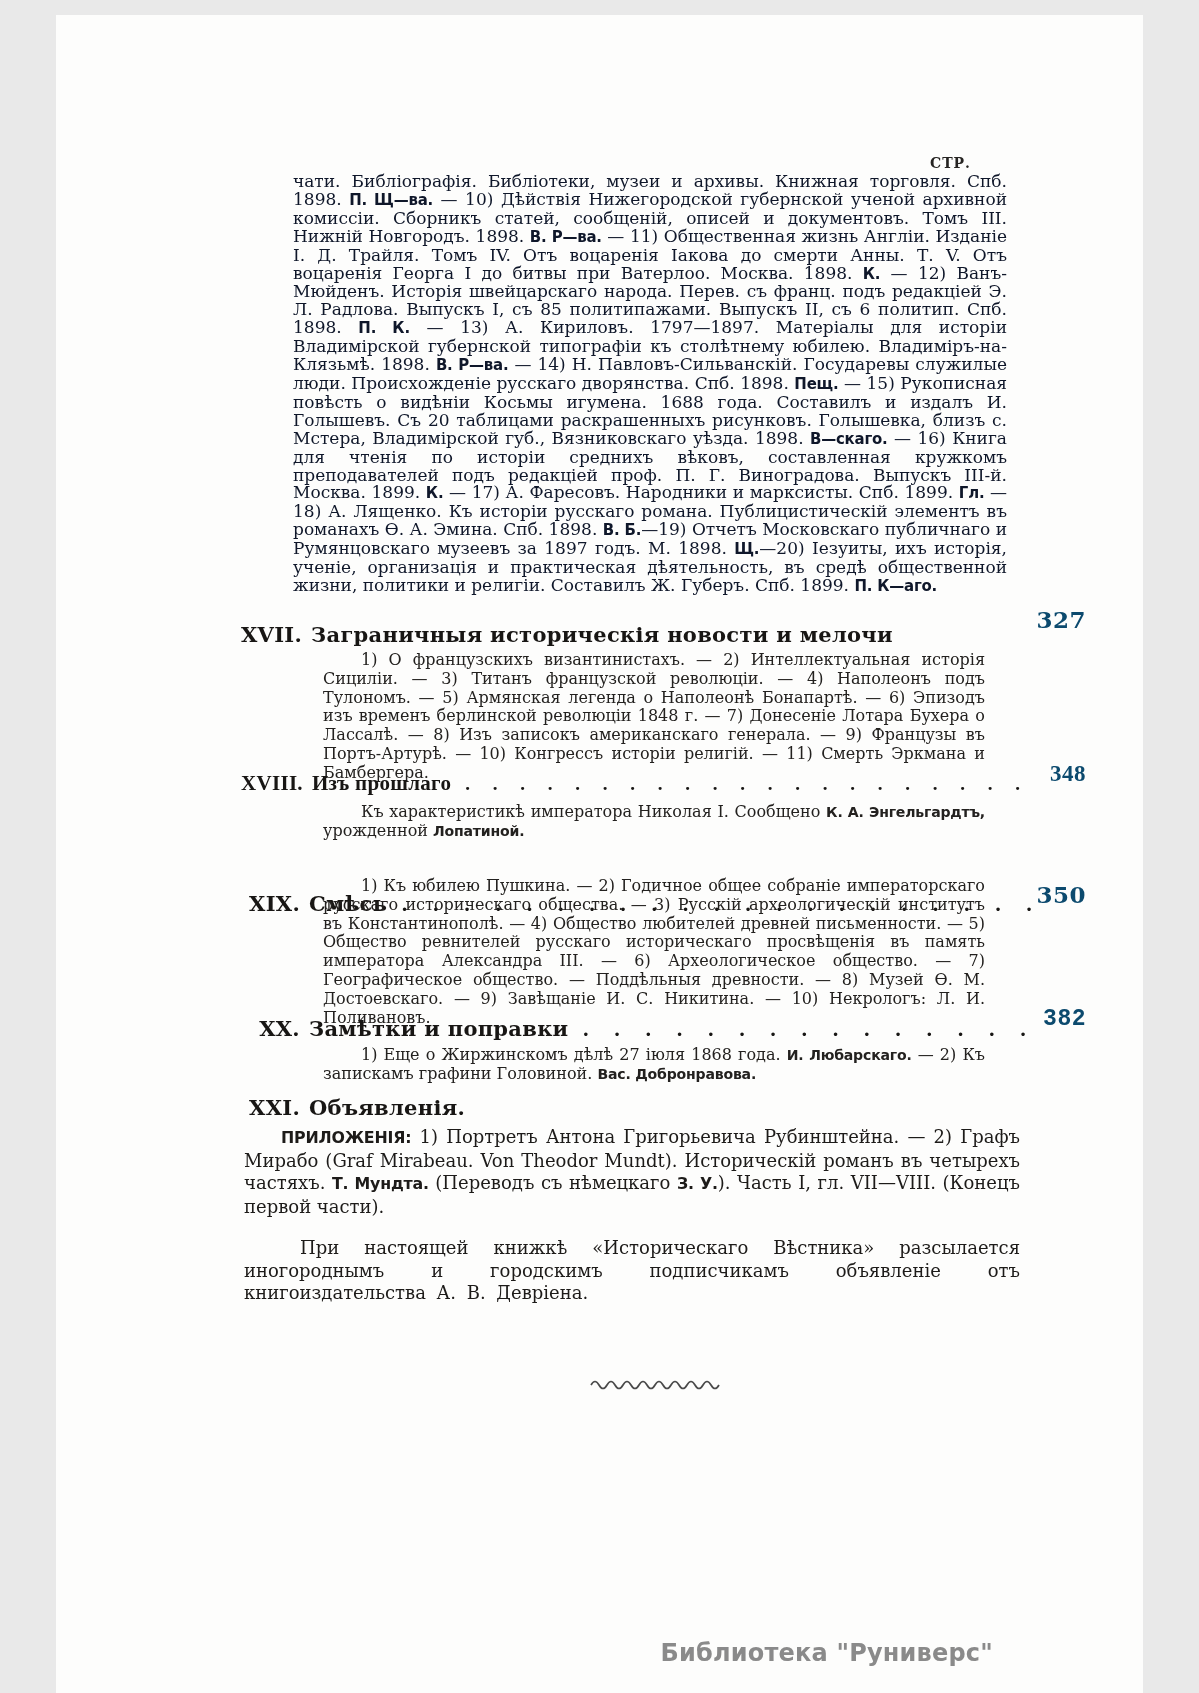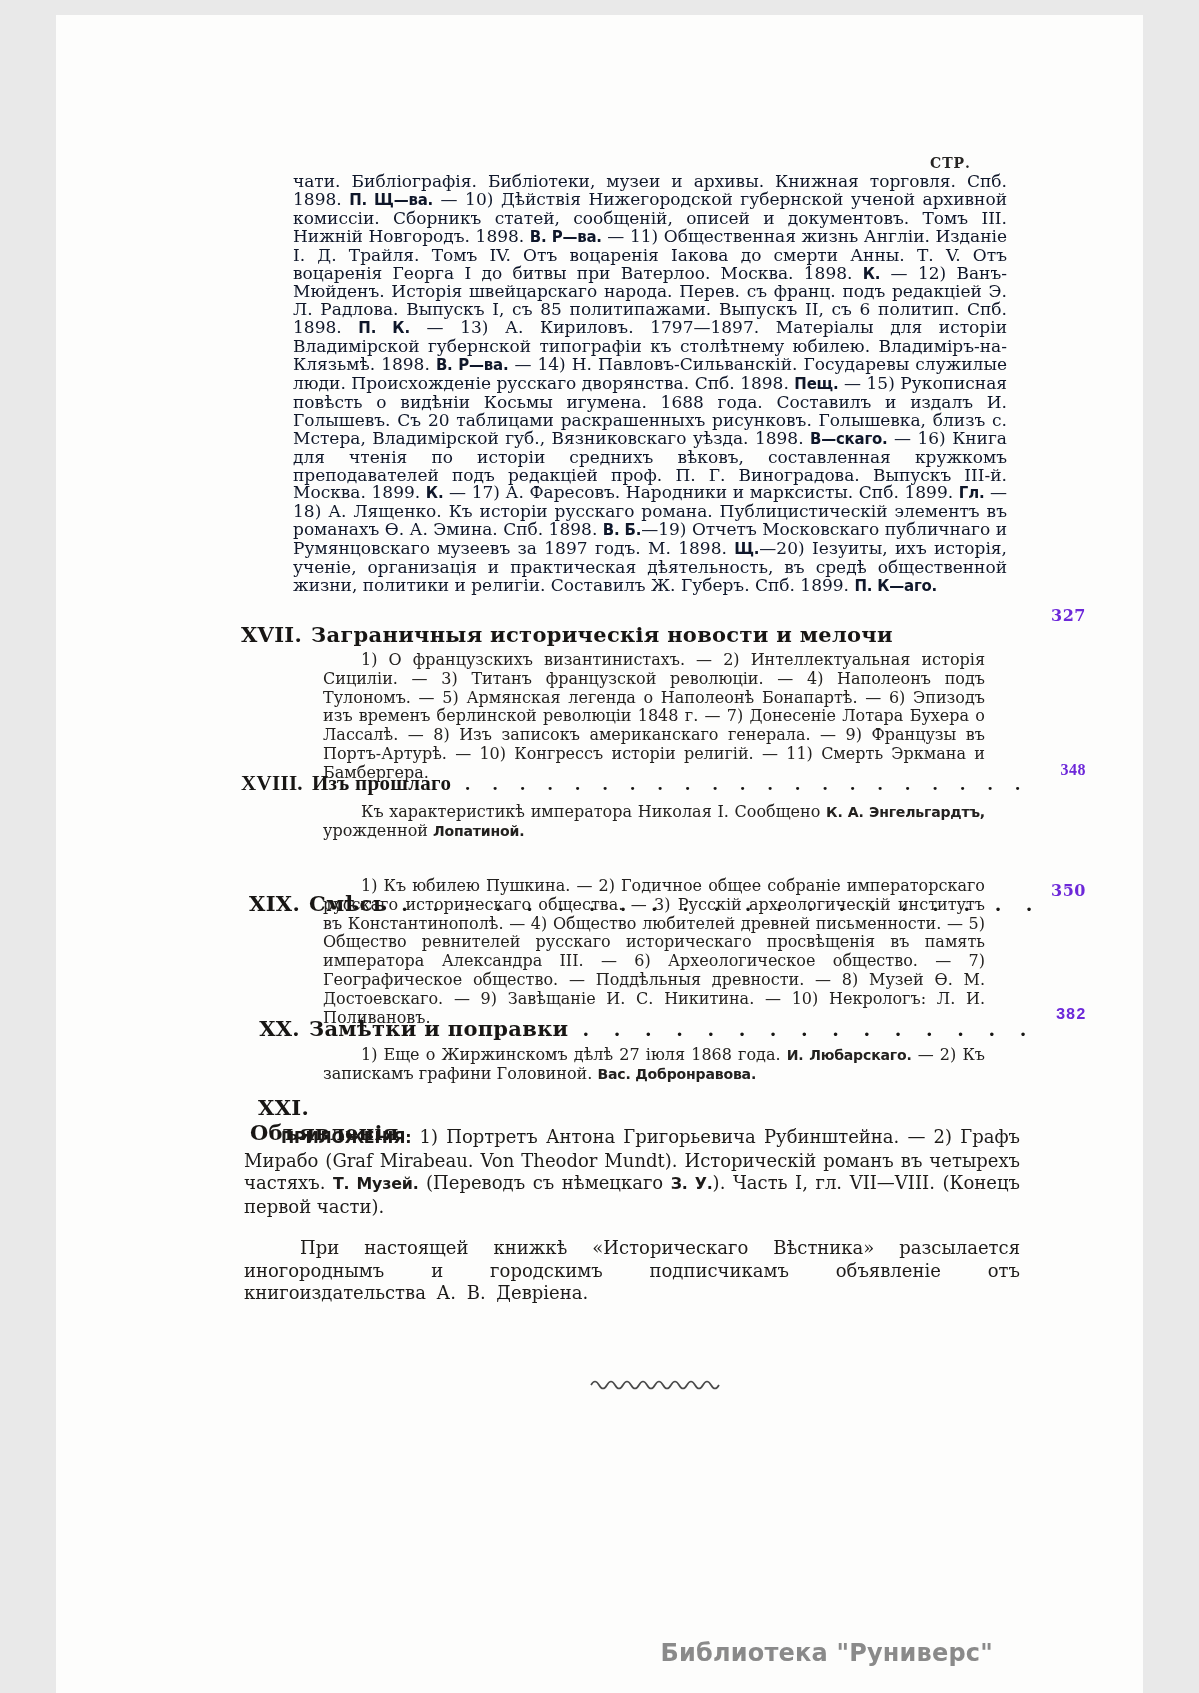--- a/index.html
+++ b/index.html
@@ -44,22 +44,22 @@
   .sec-num{min-width:59px;text-align:right;}
   .sec-title{margin-left:9px;}
   .leader{
     flex:1;overflow:hidden;white-space:nowrap;
     padding-left:14px;margin-right:52px;
     letter-spacing:9px;font-weight:bold;font-size:19px;
   }
   .leader::after{content:". . . . . . . . . . . . . . . . . . . . . . . . . . . . . . . . . . . .";}
   .page-num{
     position:absolute;right:0;
-    font-size:16px;font-weight:bold;letter-spacing:0.5px;
-    color:#6d28d9;
+    font-size:23px;font-weight:bold;letter-spacing:0.5px;
+    color:#0c4a6e;
   }
   
   .summary{
     left:267px;width:662px;
     font-size:16px;line-height:18.8px;
     text-align:justify;text-indent:38px;
     color:#23211f;
   }
   
   .bottom-par{
@@ -113,26 +113,26 @@
   <div class="abs summary" style="top:862px;"><span>1) Къ юбилею Пушкина. — 2) Годичное общее собраніе императорскаго русскаго историческаго общества. — 3) Русскій археологическій институтъ въ Константинополѣ. — 4) Общество любителей древней письменности. — 5) Общество ревнителей русскаго историческаго просвѣщенія въ память императора Александра III. — 6) Археологическое общество. — 7) Географическое общество. — Поддѣльныя древности. — 8) Музей Ѳ. М. Достоевскаго. — 9) Завѣщаніе И. С. Никитина. — 10) Некрологъ: Л. И. Поливановъ.</span></div>
 
   <div class="abs sec-row" style="top:1001px;">
     <span class="sec-num">XX.</span>
     <span class="sec-title">Замѣтки и поправки</span>
     <span class="leader"></span>
     <span class="page-num" style="top:-10px;font-family:Liberation Mono, monospace;">382</span>
   </div>
   <div class="abs summary" style="top:1031px;"><span>1) Еще о Жиржинскомъ дѣлѣ 27 іюля 1868 года. </span><span class="b">И. Любарскаго.</span><span> — 2) Къ запискамъ графини Головиной. </span><span class="b">Вас. Добронравова.</span></div>
 
-  <div class="abs sec-row" style="top:1080px;flex-direction:column;">
+  <div class="abs sec-row" style="top:1080px;">
     <span class="sec-num">XXI.</span>
     <span class="sec-title">Объявленія.</span>
   </div>
 
-  <div class="abs bottom-par appendix"><span class="b">ПРИЛОЖЕНІЯ:</span><span> 1) Портретъ Антона Григорьевича Рубинштейна. — 2) Графъ Мирабо (Graf Mirabeau. Von Theodor Mundt). Историческій романъ въ четырехъ частяхъ. </span><span class="b">Т. Музей.</span><span> (Переводъ съ нѣмецкаго </span><span class="b">З. У.</span><span>). Часть I, гл. VII—VIII. (Конецъ первой части).</span></div>
+  <div class="abs bottom-par appendix"><span class="b">ПРИЛОЖЕНІЯ:</span><span> 1) Портретъ Антона Григорьевича Рубинштейна. — 2) Графъ Мирабо (Graf Mirabeau. Von Theodor Mundt). Историческій романъ въ четырехъ частяхъ. </span><span class="b">Т. Мундта.</span><span> (Переводъ съ нѣмецкаго </span><span class="b">З. У.</span><span>). Часть I, гл. VII—VIII. (Конецъ первой части).</span></div>
 
   <div class="abs bottom-par notice"><span>При настоящей книжкѣ «Историческаго Вѣстника» разсылается иногороднымъ и городскимъ подписчикамъ объявленіе отъ книгоиздательства А. В. Девріена.</span></div>
 
   <svg class="abs squiggle" viewBox="0 0 136 16">
     <path d="M2 8 q4 -7 8 0 t8 0 t8 0 t8 0 t8 0 t8 0 t8 0 t8 0 t8 0 t8 0 t8 0 t8 0 t8 0 t8 0 t8 0 t8 0" fill="none" stroke="#4a4a4a" stroke-width="1.7"></path>
   </svg>
 
   <div class="abs watermark">Библиотека "Руниверс"</div>
 
 </div>

